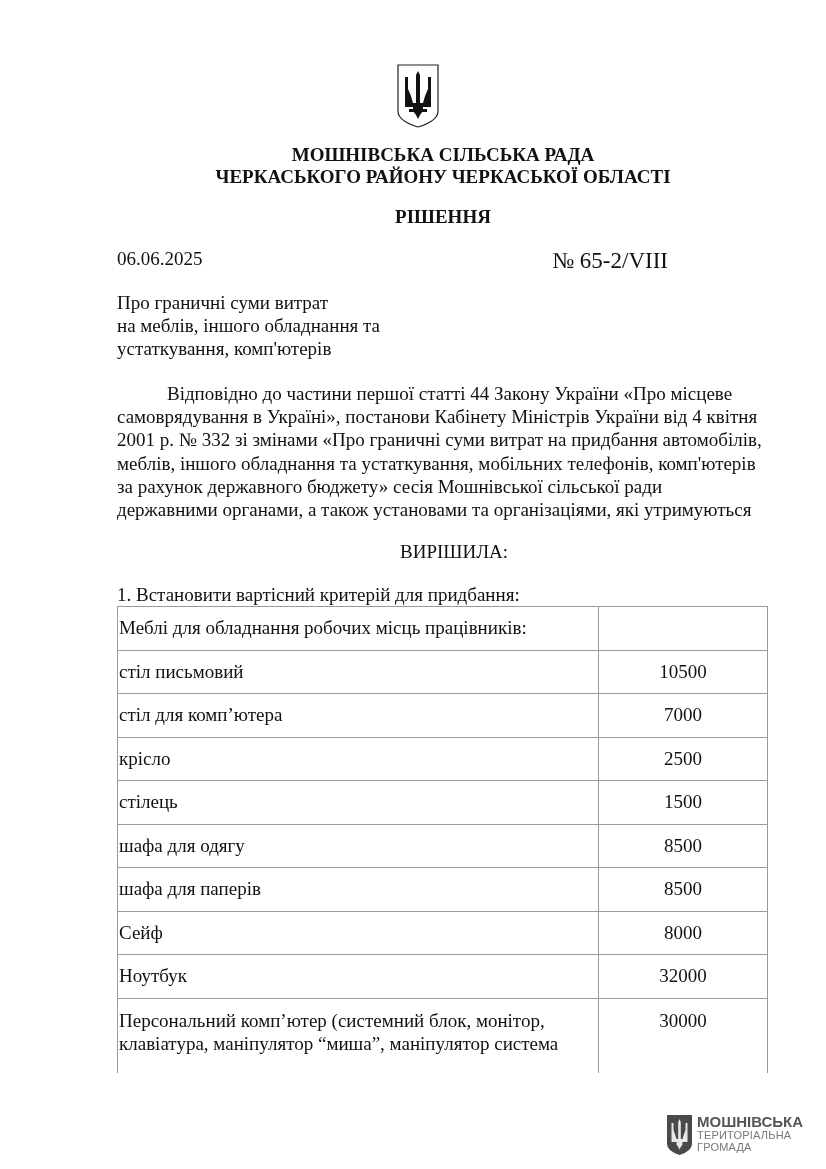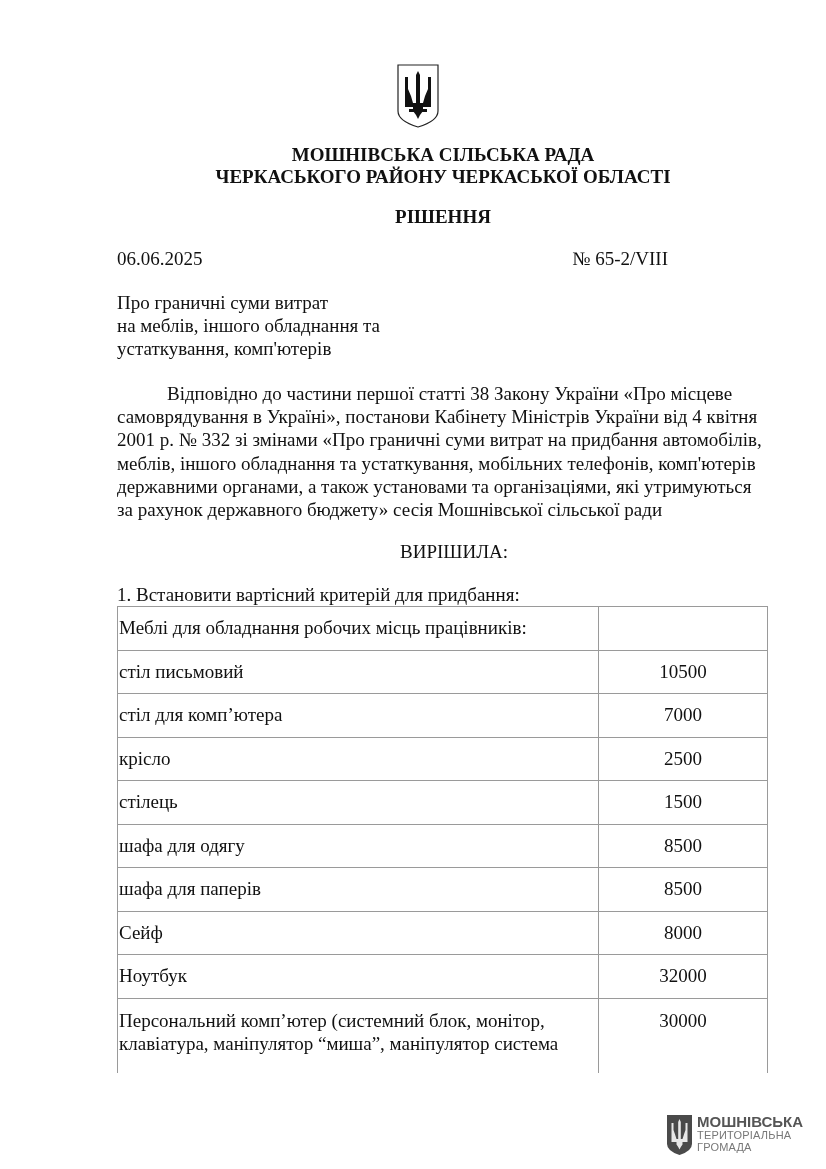--- a/index.html
+++ b/index.html
@@ -9,21 +9,21 @@
 
     .coat { position: absolute; left: 395px; top: 63px; width: 46px; height: 66px; }
     .coat svg { width: 100%; height: 100%; display: block; }
 
     .org { position: absolute; left: 0; width: 826px; text-align: center; font-weight: bold; font-size: 19px; line-height: 23px; }
     .org1 { top: 143px; left: 30px; }
     .org2 { top: 165px; left: 30px; }
     .doctype { position: absolute; top: 206px; left: 30px; width: 826px; text-align: center; font-weight: bold; font-size: 19px; }
 
     .date { position: absolute; left: 117px; top: 248px; font-size: 19px; }
-    .number { position: absolute; right: 158px; top: 248px; font-size: 19px; }
+    .number { position: absolute; right: 158px; top: 248px; font-size: 23px; }
 
     .subject { position: absolute; left: 117px; top: 291px; font-size: 19px; line-height: 23px; }
     .subject div { white-space: nowrap; }
 
     .preamble { position: absolute; left: 117px; top: 382px; width: 655px; font-size: 19px; line-height: 23.2px; }
     .preamble div { white-space: nowrap; }
     .preamble .indent { padding-left: 50px; }
 
     .decided { position: absolute; top: 541px; left: 400px; font-size: 19px; }
 
@@ -63,26 +63,26 @@
   <div class="date">06.06.2025</div>
   <div class="number">№ 65-2/VIII</div>
 
   <div class="subject">
     <div>Про граничні суми витрат</div>
     <div>на меблів, іншого обладнання та</div>
     <div>устаткування, комп'ютерів</div>
   </div>
 
   <div class="preamble">
-    <div class="indent">Відповідно до частини першої  статті 38 Закону України «Про місцеве</div>
+    <div class="indent">Відповідно до частини першої  статті 44 Закону України «Про місцеве</div>
     <div>самоврядування в Україні», постанови Кабінету Міністрів України від 4 квітня</div>
     <div>2001 р. № 332 зі змінами «Про граничні суми витрат на придбання автомобілів,</div>
     <div>меблів, іншого обладнання та устаткування, мобільних телефонів, комп'ютерів</div>
+    <div>за рахунок державного бюджету» сесія Мошнівської сільської ради</div>
     <div>державними органами, а також установами та організаціями, які утримуються</div>
-    <div>за рахунок державного бюджету» сесія Мошнівської сільської ради</div>
   </div>
 
   <div class="decided">ВИРІШИЛА:</div>
 
   <div class="clause">1. Встановити вартісний критерій для придбання:</div>
 
   <table class="tbl">
     <tbody>
         <tr>
       <td class="name">Меблі для обладнання робочих місць працівників:</td>

